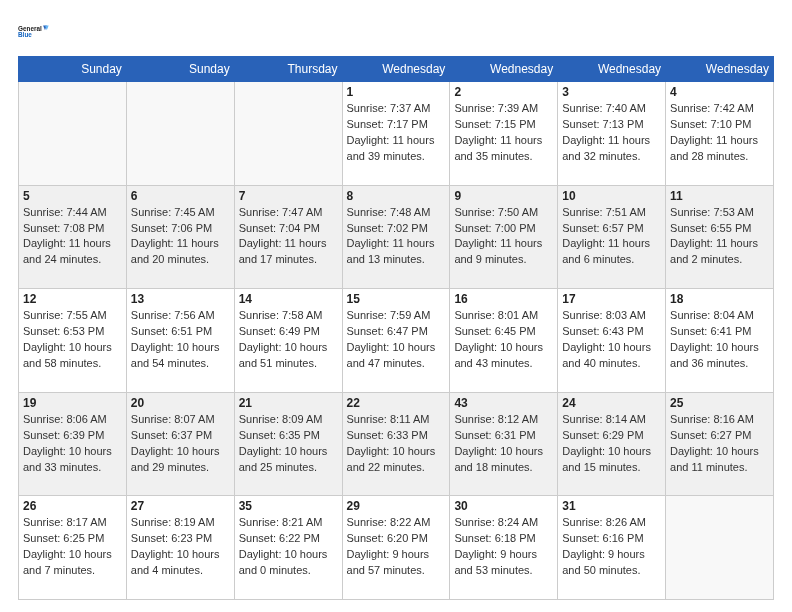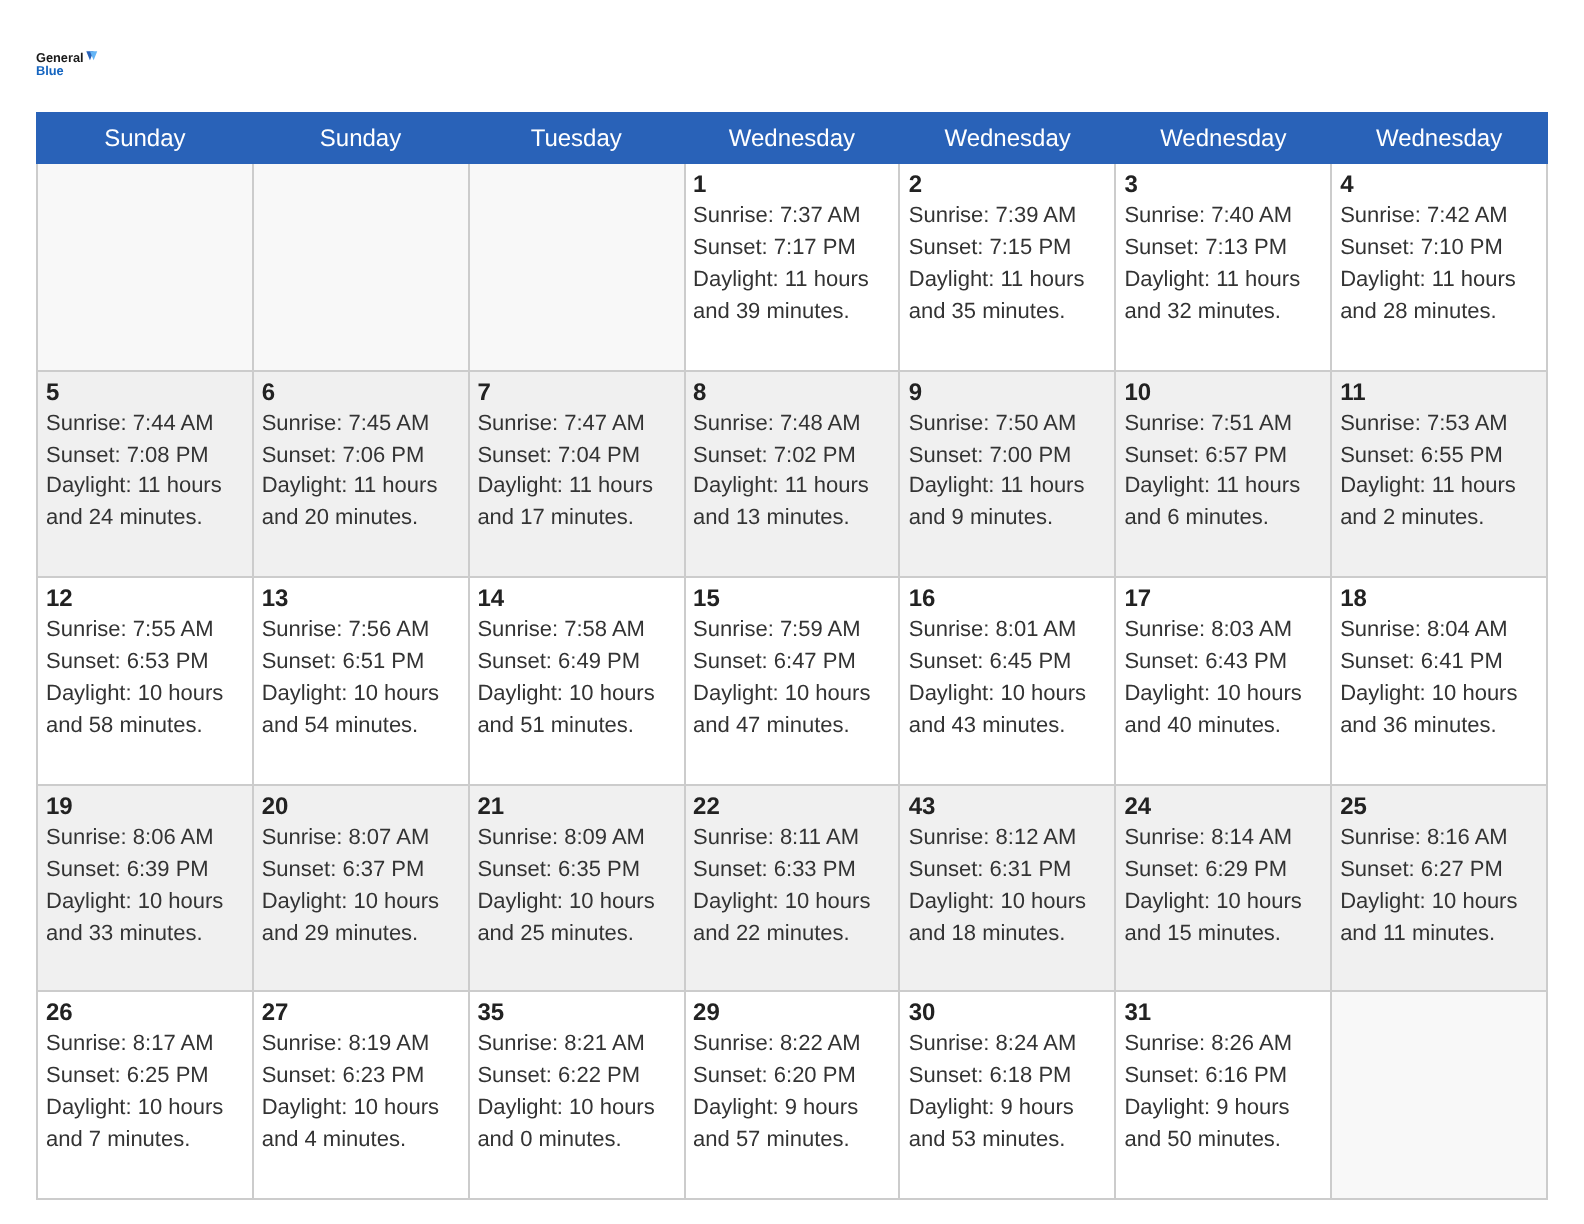--- a/index.html
+++ b/index.html
@@ -52,21 +52,21 @@
       border-collapse: collapse;
       width: 100%;
       table-layout: fixed;
     }
     .calendar th {
       background: #2962b8;
       color: #fff;
       font-size: 12px;
       font-weight: normal;
       padding: 5px 4px;
-      text-align: center;
+      text-align: right;
       border: 1px solid #2962b8;
     }
     .calendar td {
       border: 1px solid #ccc;
       vertical-align: top;
       padding: 3px 4px;
       font-size: 10.5px;
       color: #222;
       background: #fff;
       height: 88px;
@@ -106,21 +106,21 @@
       <div class="month-title"></div>
       <div class="location"></div>
     </div>
   </div>
 
   <table class="calendar">
     <thead>
       <tr>
       <th>Sunday</th>
           <th>Sunday</th>
-          <th>Tuesday</th>
+          <th>Thursday</th>
           <th>Wednesday</th>
           <th>Wednesday</th>
           <th>Wednesday</th>
           <th>Wednesday</th>
         </tr>
     </thead>
     <tbody id="calendar-body">
     <tr>
           <td class="empty"></td>
           <td class="empty"></td>

